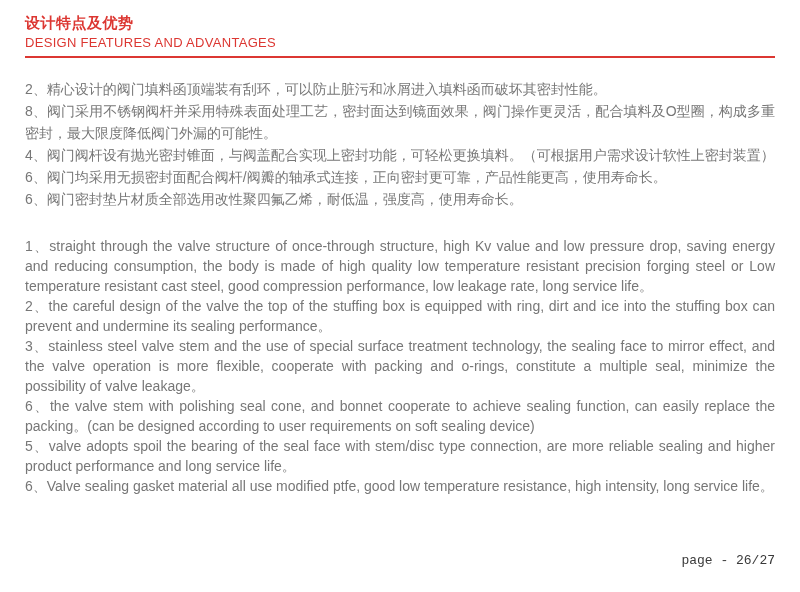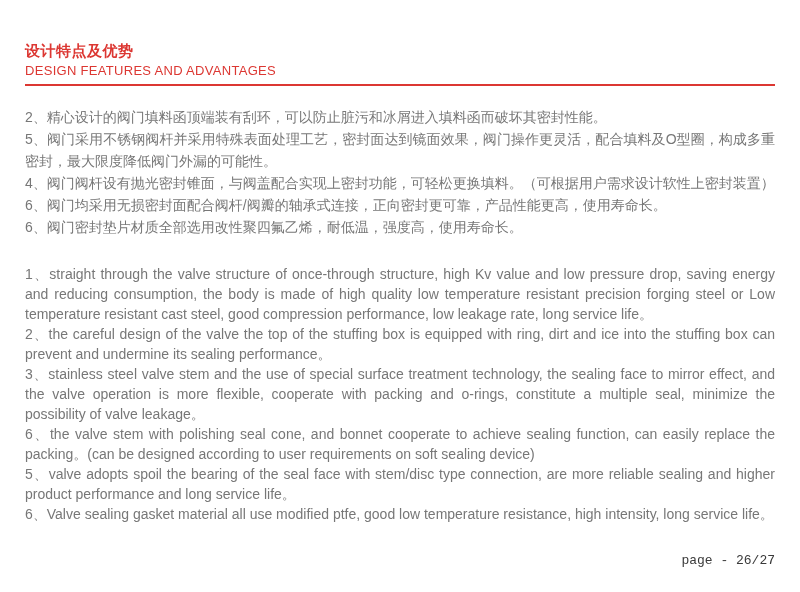--- a/index.html
+++ b/index.html
@@ -5,21 +5,21 @@
   * { margin: 0; padding: 0; box-sizing: border-box; }
   html, body {
     width: 800px; height: 592px;
     background: #ffffff;
     font-family: "Liberation Sans", "DejaVu Sans", sans-serif;
     overflow: hidden;
   }
   .page {
     position: relative;
     width: 800px; height: 500px;
-    padding: 42px 25px 0 25px;
+    padding: 14px 25px 0 25px;
     background: #ffffff;
   }
   .title-zh {
     color: var(--accent, #DC3732);
     font-size: 15px;
     font-weight: bold;
     line-height: 17px;
     letter-spacing: 0.5px;
   }
   .title-en {
@@ -67,21 +67,21 @@
 <div class="page">
 
   <header>
     <div class="title-zh">设计特点及优势</div>
     <div class="title-en">DESIGN FEATURES AND ADVANTAGES</div>
     <div class="rule"></div>
   </header>
 
   <section class="cn-block">
     <p>2、精心设计的阀门填料函顶端装有刮环，可以防止脏污和冰屑进入填料函而破坏其密封性能。</p>
-    <p>5、阀门采用不锈钢阀杆并采用特殊表面处理工艺，密封面达到镜面效果，阀门操作更灵活，配合填料及O型圈，构成多重密封，最大限度降低阀门外漏的可能性。</p>
+    <p>8、阀门采用不锈钢阀杆并采用特殊表面处理工艺，密封面达到镜面效果，阀门操作更灵活，配合填料及O型圈，构成多重密封，最大限度降低阀门外漏的可能性。</p>
     <p>4、阀门阀杆设有抛光密封锥面，与阀盖配合实现上密封功能，可轻松更换填料。（可根据用户需求设计软性上密封装置）</p>
     <p>6、阀门均采用无损密封面配合阀杆/阀瓣的轴承式连接，正向密封更可靠，产品性能更高，使用寿命长。</p>
     <p>6、阀门密封垫片材质全部选用改性聚四氟乙烯，耐低温，强度高，使用寿命长。</p>
   </section>
 
   <section class="en-block">
     <p>1、straight through the valve structure of once-through structure, high Kv value and low pressure drop, saving energy and reducing consumption, the body is made of high quality low temperature resistant precision forging steel or Low temperature resistant cast steel, good compression performance, low leakage rate, long service life。</p>
     <p>2、the careful design of the valve the top of the stuffing box is equipped with ring, dirt and ice into the stuffing box can prevent and undermine its sealing performance。</p>
     <p>3、stainless steel valve stem and the use of special surface treatment technology, the sealing face to mirror effect, and the valve operation is more flexible, cooperate with packing and o-rings, constitute a multiple seal, minimize the possibility of valve leakage。</p>
     <p>6、the valve stem with polishing seal cone, and bonnet cooperate to achieve sealing function, can easily replace the packing。(can be designed according to user requirements on soft sealing device)</p>

